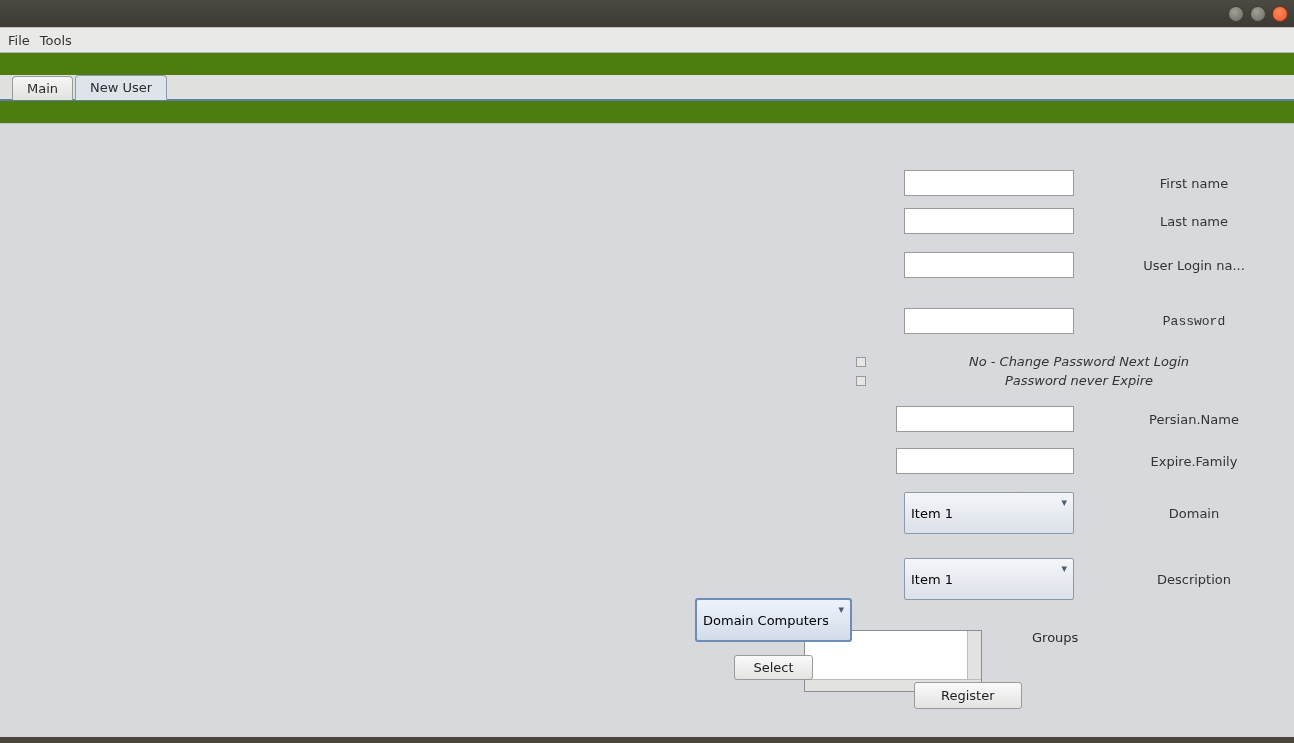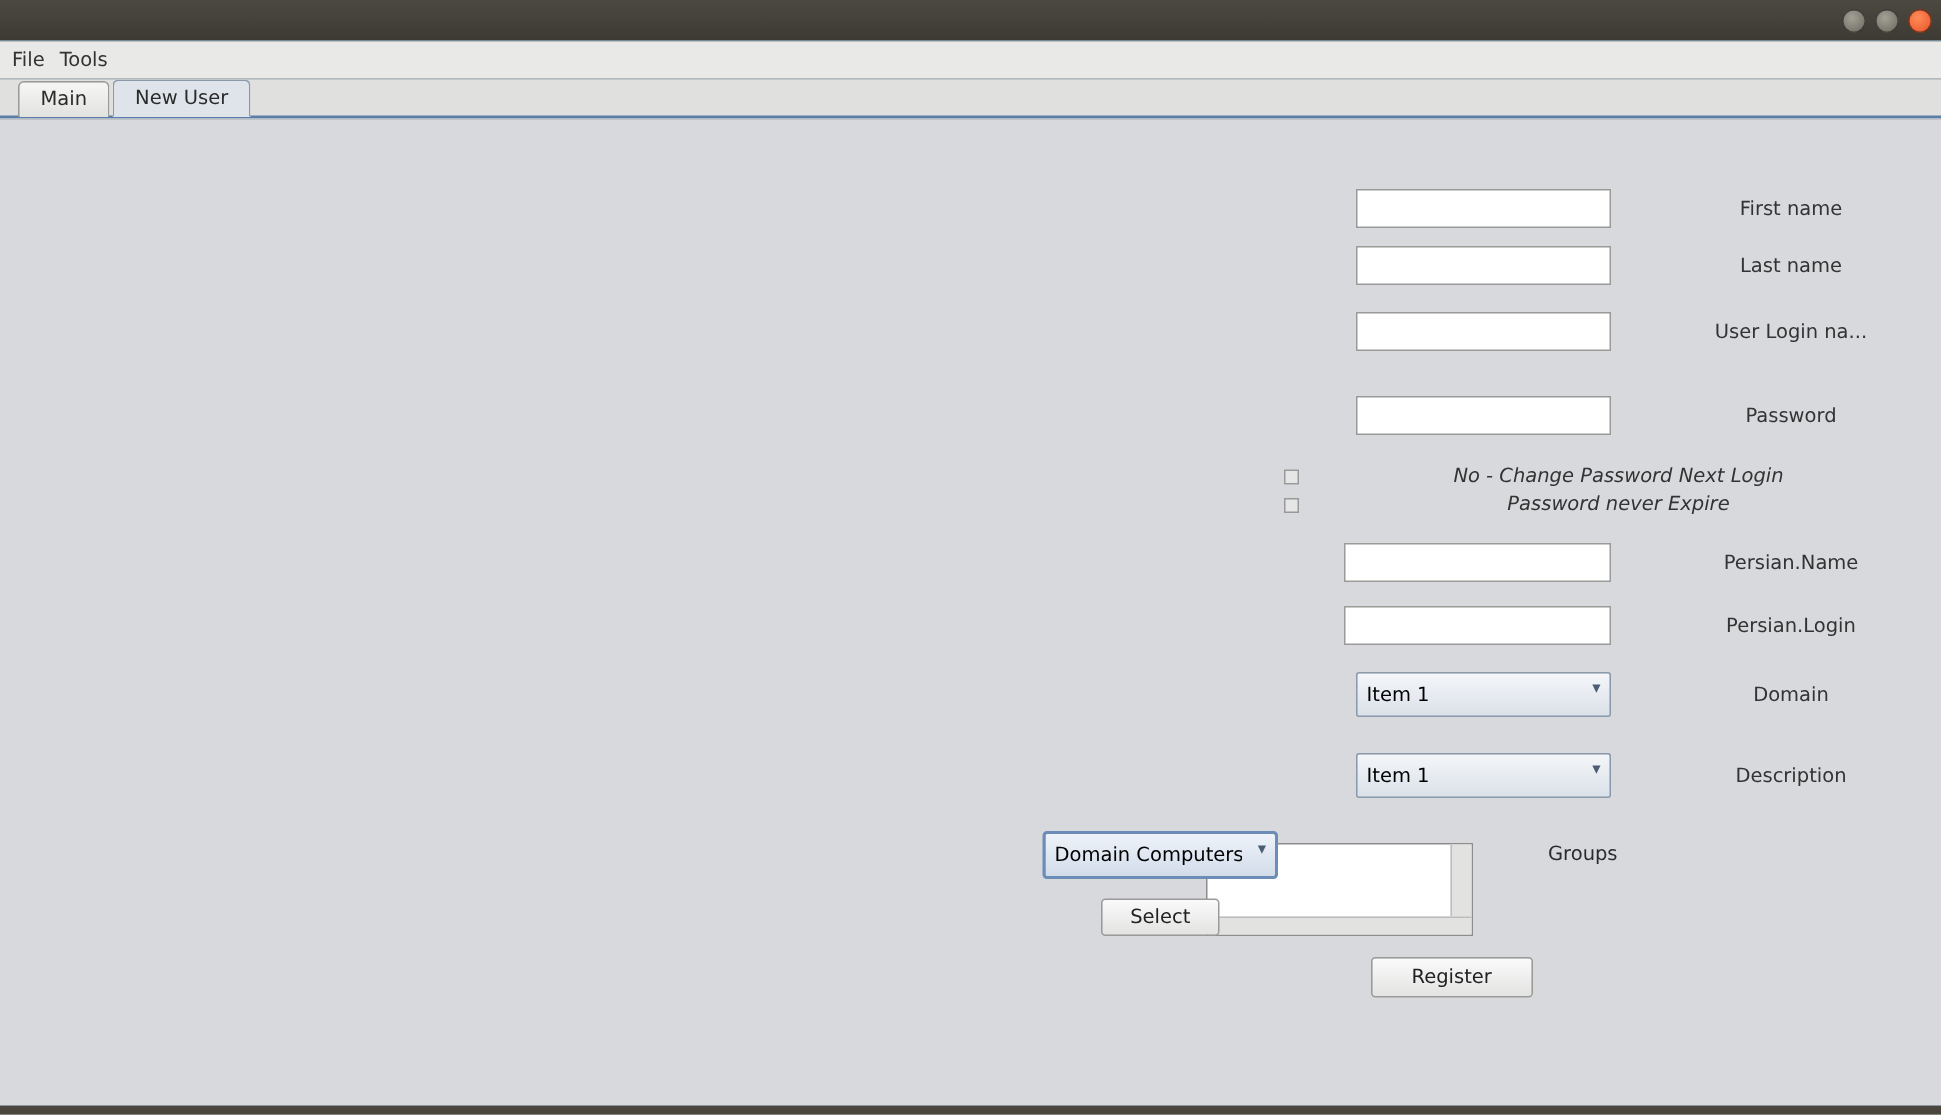--- a/index.html
+++ b/index.html
@@ -27,25 +27,26 @@
     width: 16px; height: 16px;
     border-radius: 50%;
     border: 1px solid rgba(0,0,0,.5);
     display: block;
   }
   .win-min { background: radial-gradient(circle at 40% 35%, #a3a196, #6b695f); }
   .win-max { background: radial-gradient(circle at 40% 35%, #a3a196, #6b695f); }
   .win-close { background: radial-gradient(circle at 40% 35%, #ff8b59, #e8552a); }
   
   .app-window {
-    background: #0369a1;
+    background: #4d7c0f;
     height: calc(100% - 27px - 6px);
     border-top: 1px solid #bdbdbd;
     display: flex;
     flex-direction: column;
+    gap: 22px;
   }
   .bottom-strip { height:6px; background:#4a463d; }
   
   .menubar {
     height: 25px;
     background: #e9e9e7;
     border-bottom: 1px solid #b7b7b5;
     display: flex;
     align-items: center;
     padding: 0 8px;
@@ -123,21 +124,21 @@
     width: 10px; height: 10px;
     border: 1px solid #999;
     background: #e6e6e6;
     display: inline-block;
   }
   .check-label { color:#333; }
   
   .select-wrap {
     position: relative;
     width: 172px;
-    height: 30px;
+    height: 42px;
   }
   select.native {
     width: 100%; height: 100%;
     border: 1px solid #8a99ab;
     background: linear-gradient(#f4f6f9, #dbe1e9);
     font: inherit;
     padding: 2px 22px 2px 6px;
     border-radius: 2px;
     appearance: none;
   }
@@ -241,21 +242,21 @@
       <div class="form-row">
         <input class="text-input field" value="" style="">
         <div class="label-slot">Last name</div>
       </div>
 
       <div class="form-row" style="margin-top:18px;">
         <input class="text-input field" value="" style="">
         <div class="label-slot">User Login na...</div>
       </div>
 
-      <div class="form-row" style="margin-top:30px;">
+      <div class="form-row" style="margin-top:30px;font-family:Liberation Mono, monospace;">
         <input class="text-input field" type="password" value="" style="">
         <div class="label-slot">Password</div>
       </div>
 
       <div style="margin:20px 0 6px 0;font-style:italic;">
         <div class="check-row">
           <span class="fake-check"></span>
           <span class="check-label" style="flex:1; text-align:center;">No - Change Password Next Login</span>
         </div>
         <div class="check-row">
@@ -264,21 +265,21 @@
         </div>
       </div>
 
       <div class="persian-block">
         <div class="form-row">
           <input class="text-input wide field" value="" style="">
           <div class="label-slot">Persian.Name</div>
         </div>
         <div class="form-row" style="margin-top:16px;">
           <input class="text-input wide field" value="" style="">
-          <div class="label-slot">Persian.Login</div>
+          <div class="label-slot">Expire.Family</div>
         </div>
       </div>
 
       <div class="dropdown-block">
         <div class="form-row" style="margin-top:18px;">
           <div class="select-wrap field">
             <select class="native">
               <option>Item 1</option>
             </select>
           </div>

